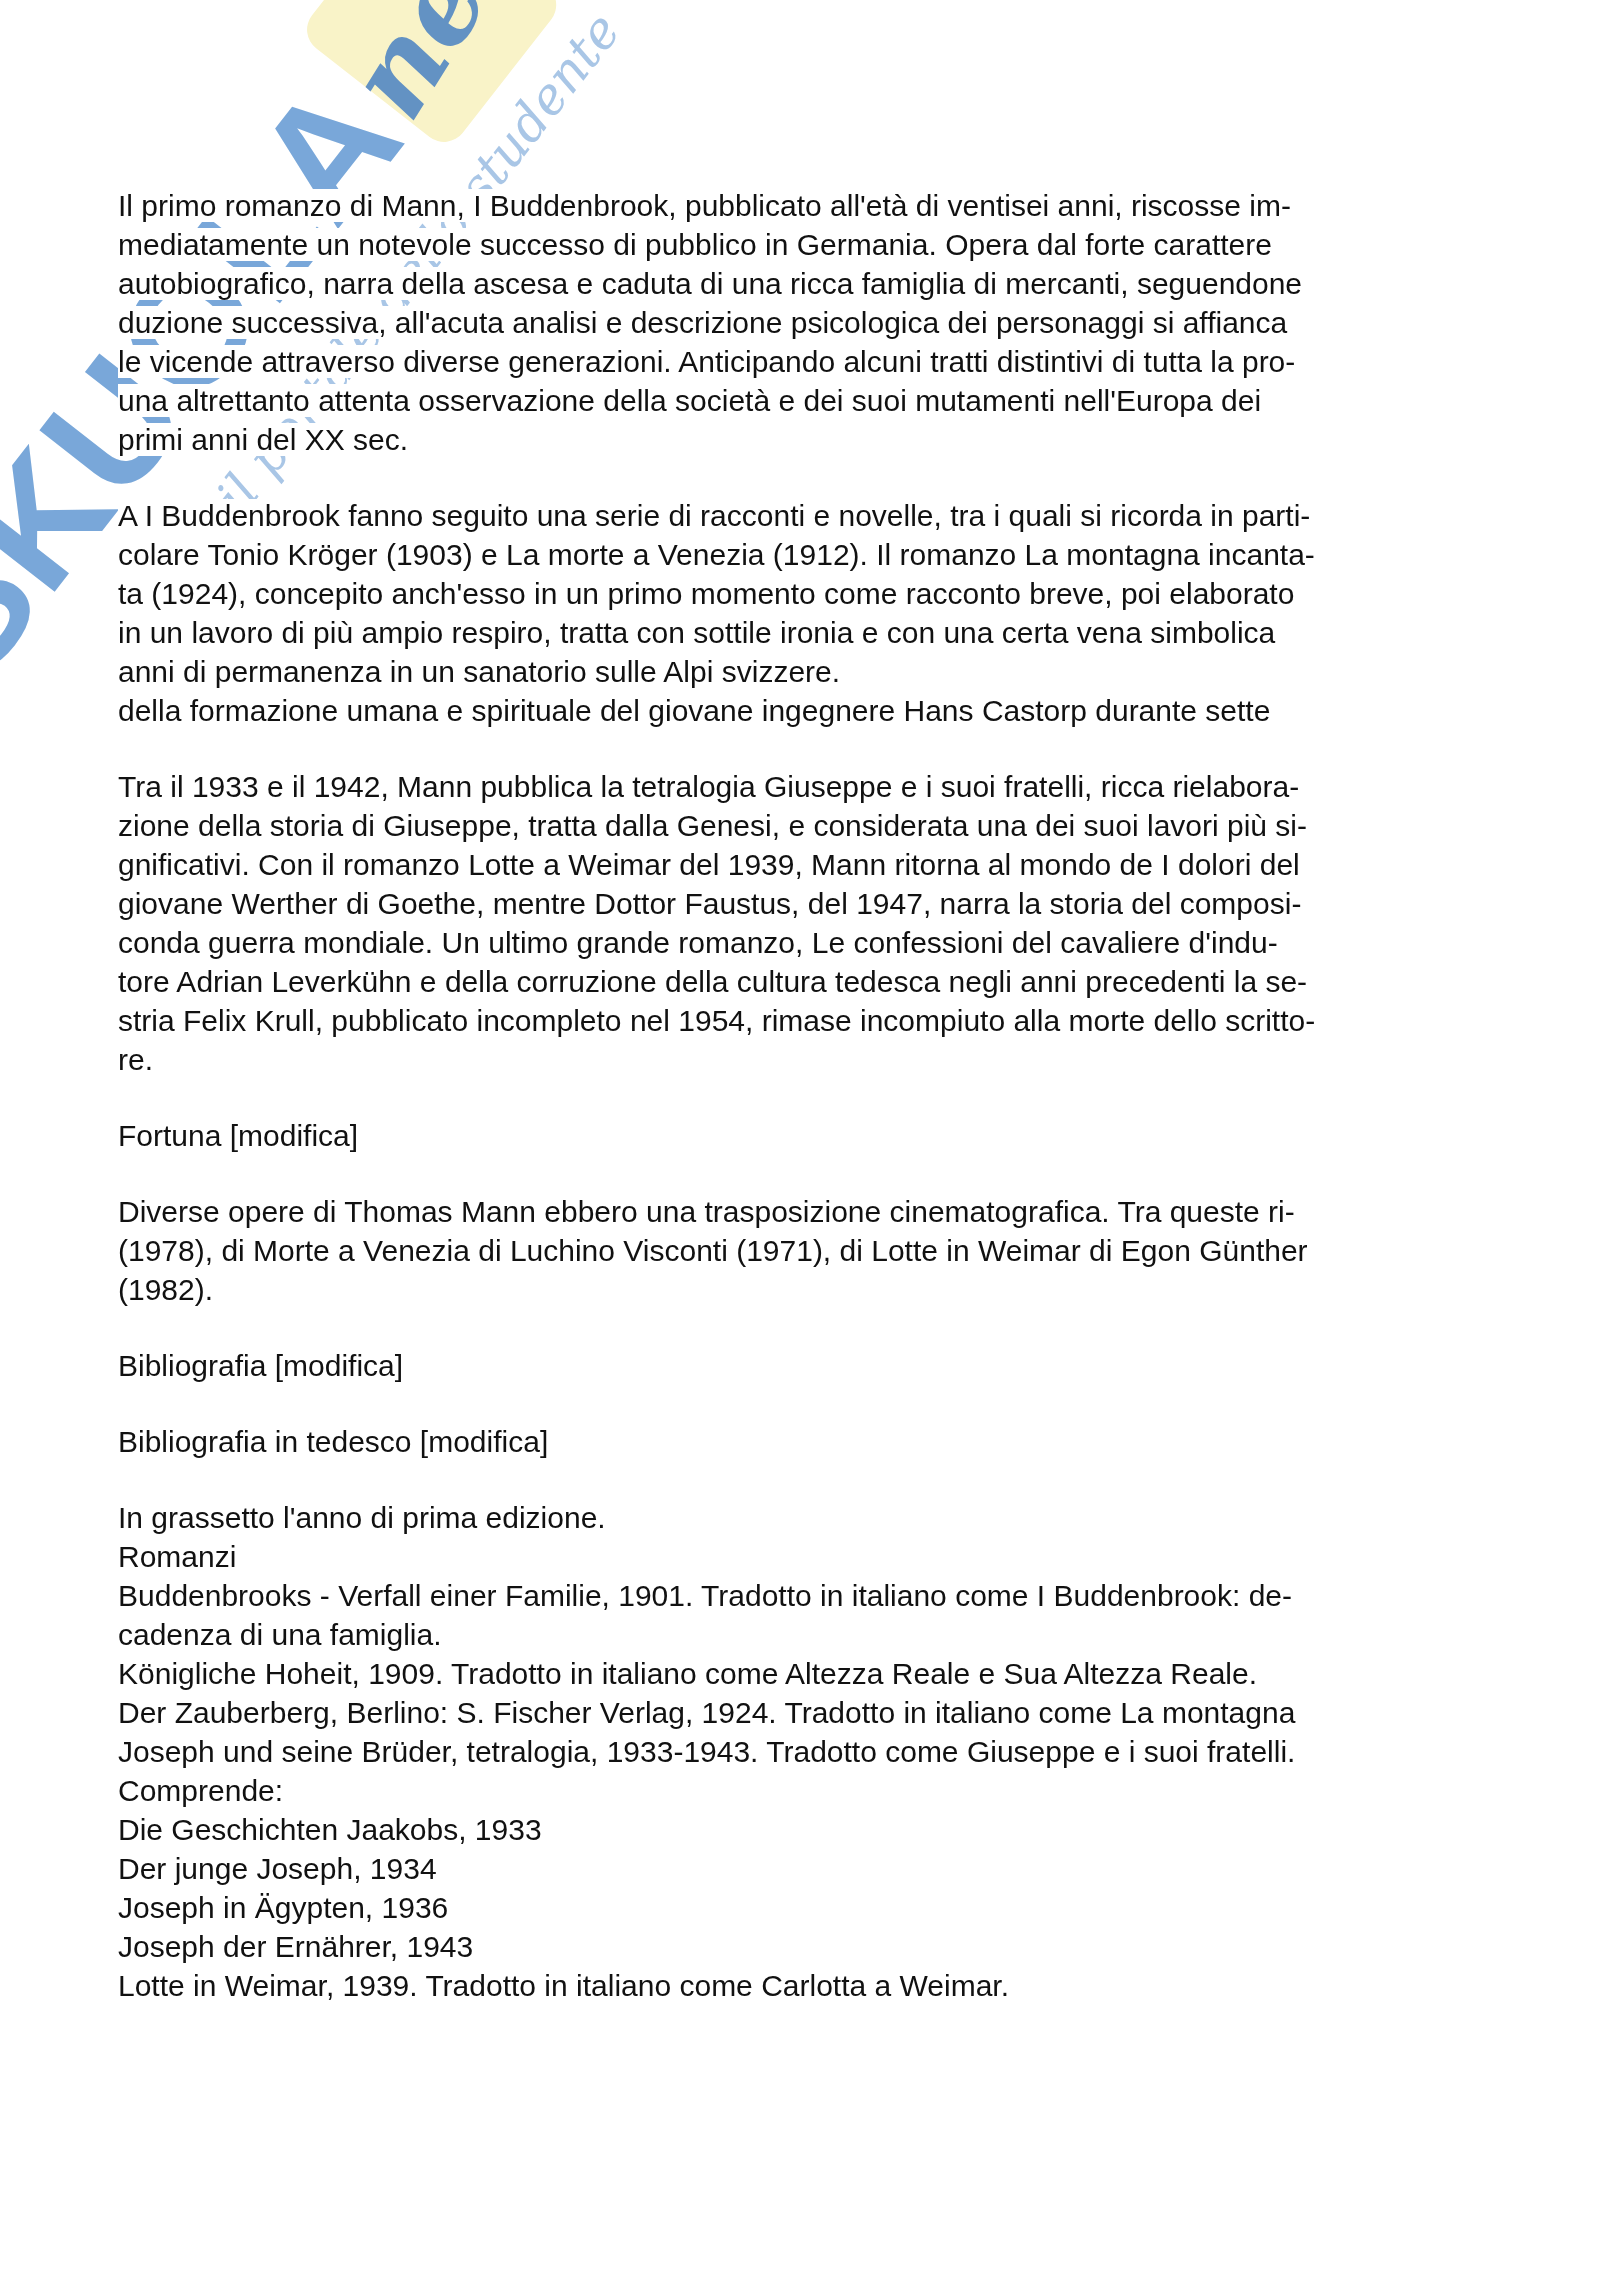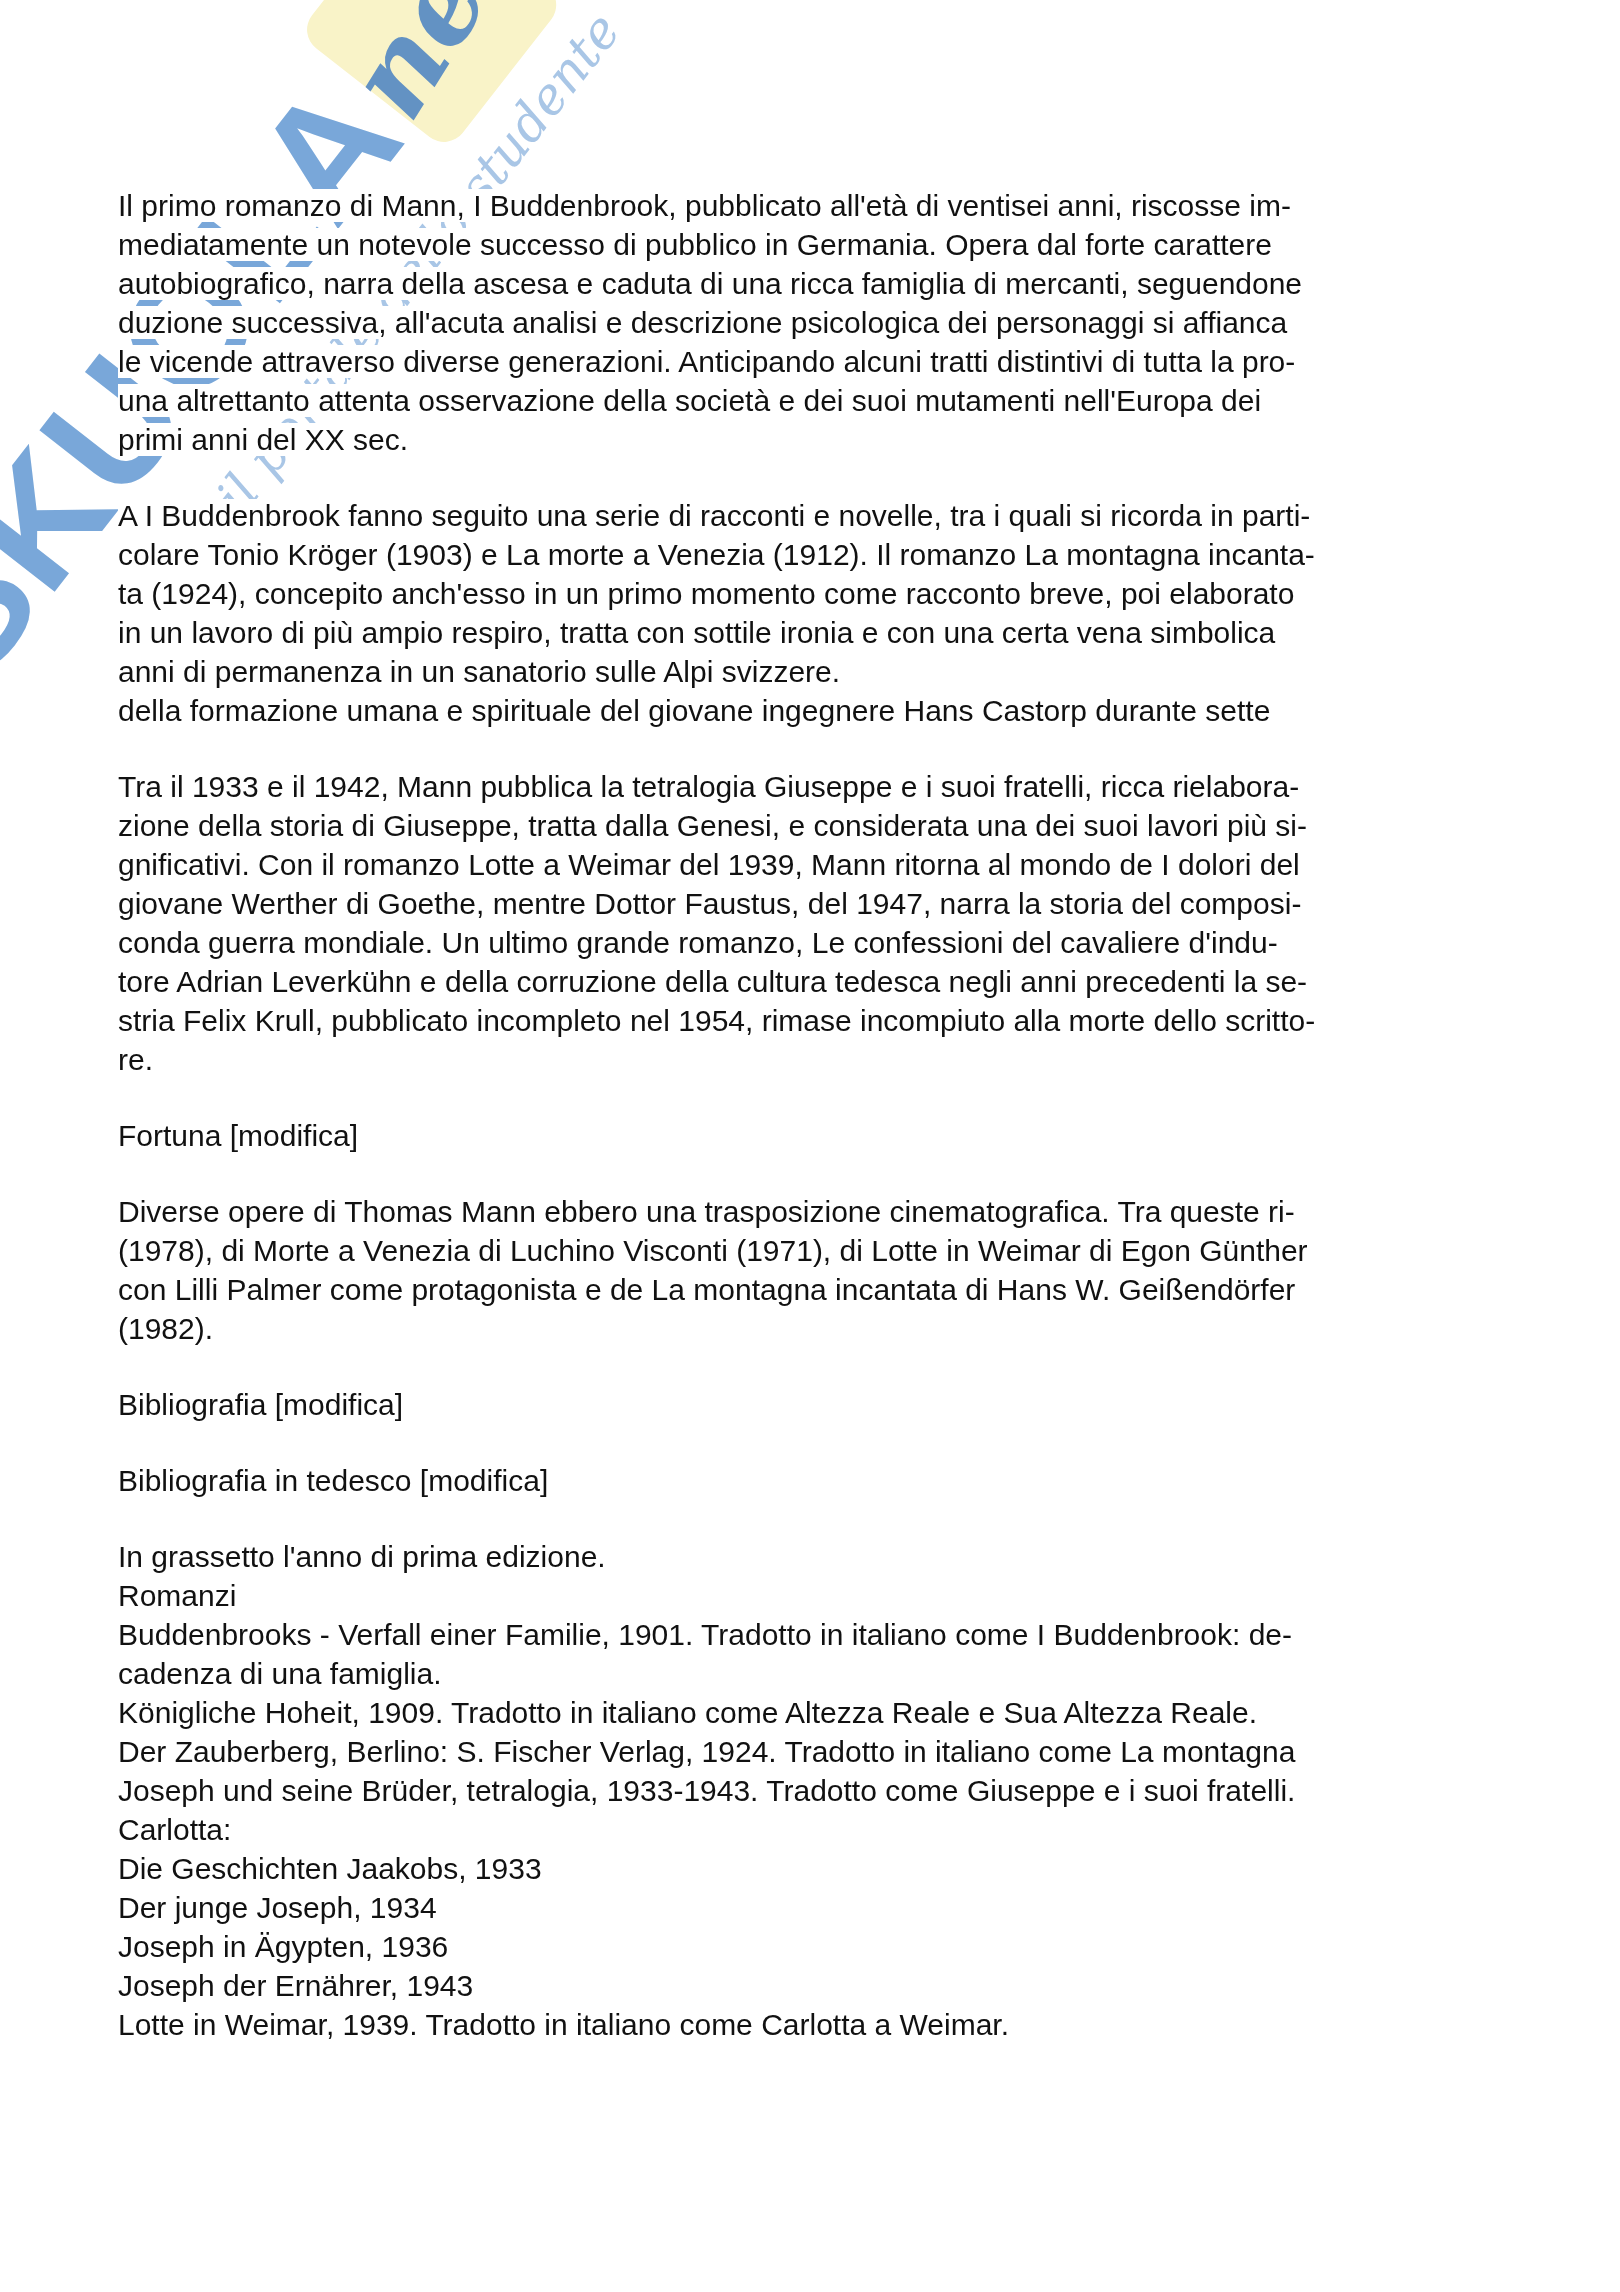--- a/index.html
+++ b/index.html
@@ -121,38 +121,37 @@
         <div class="line"><span>tore Adrian Leverkühn e della corruzione della cultura tedesca negli anni precedenti la se-</span></div>
         <div class="line"><span>stria Felix Krull, pubblicato incompleto nel 1954, rimase incompiuto alla morte dello scritto-</span></div>
         <div class="line"><span>re.</span></div>
       </div>
       <div class="block">
         <div class="line"><span>Fortuna [modifica]</span></div>
       </div>
       <div class="block">
         <div class="line"><span>Diverse opere di Thomas Mann ebbero una trasposizione cinematografica. Tra queste ri-</span></div>
         <div class="line"><span>(1978), di Morte a Venezia di Luchino Visconti (1971), di Lotte in Weimar di Egon Günther</span></div>
-        <div class="line"><span>con Lilli Palmer come protagonista e de La montagna incantata di Hans W. Geißendörfer</span></div>
         <div class="line"><span>(1982).</span></div>
       </div>
       <div class="block">
         <div class="line"><span>Bibliografia [modifica]</span></div>
       </div>
       <div class="block">
         <div class="line"><span>Bibliografia in tedesco [modifica]</span></div>
       </div>
       <div class="block">
         <div class="line"><span>In grassetto l'anno di prima edizione.</span></div>
         <div class="line"><span>Romanzi</span></div>
         <div class="line"><span>Buddenbrooks - Verfall einer Familie, 1901. Tradotto in italiano come I Buddenbrook: de-</span></div>
         <div class="line"><span>cadenza di una famiglia.</span></div>
         <div class="line"><span>Königliche Hoheit, 1909. Tradotto in italiano come Altezza Reale e Sua Altezza Reale.</span></div>
         <div class="line"><span>Der Zauberberg, Berlino: S. Fischer Verlag, 1924. Tradotto in italiano come La montagna</span></div>
         <div class="line"><span>Joseph und seine Brüder, tetralogia, 1933-1943. Tradotto come Giuseppe e i suoi fratelli.</span></div>
-        <div class="line"><span>Carlotta:</span></div>
+        <div class="line"><span>Comprende:</span></div>
         <div class="line"><span>Die Geschichten Jaakobs, 1933</span></div>
         <div class="line"><span>Der junge Joseph, 1934</span></div>
         <div class="line"><span>Joseph in Ägypten, 1936</span></div>
         <div class="line"><span>Joseph der Ernährer, 1943</span></div>
         <div class="line"><span>Lotte in Weimar, 1939. Tradotto in italiano come Carlotta a Weimar.</span></div>
       </div>
     </div>
 
 </div>
 

